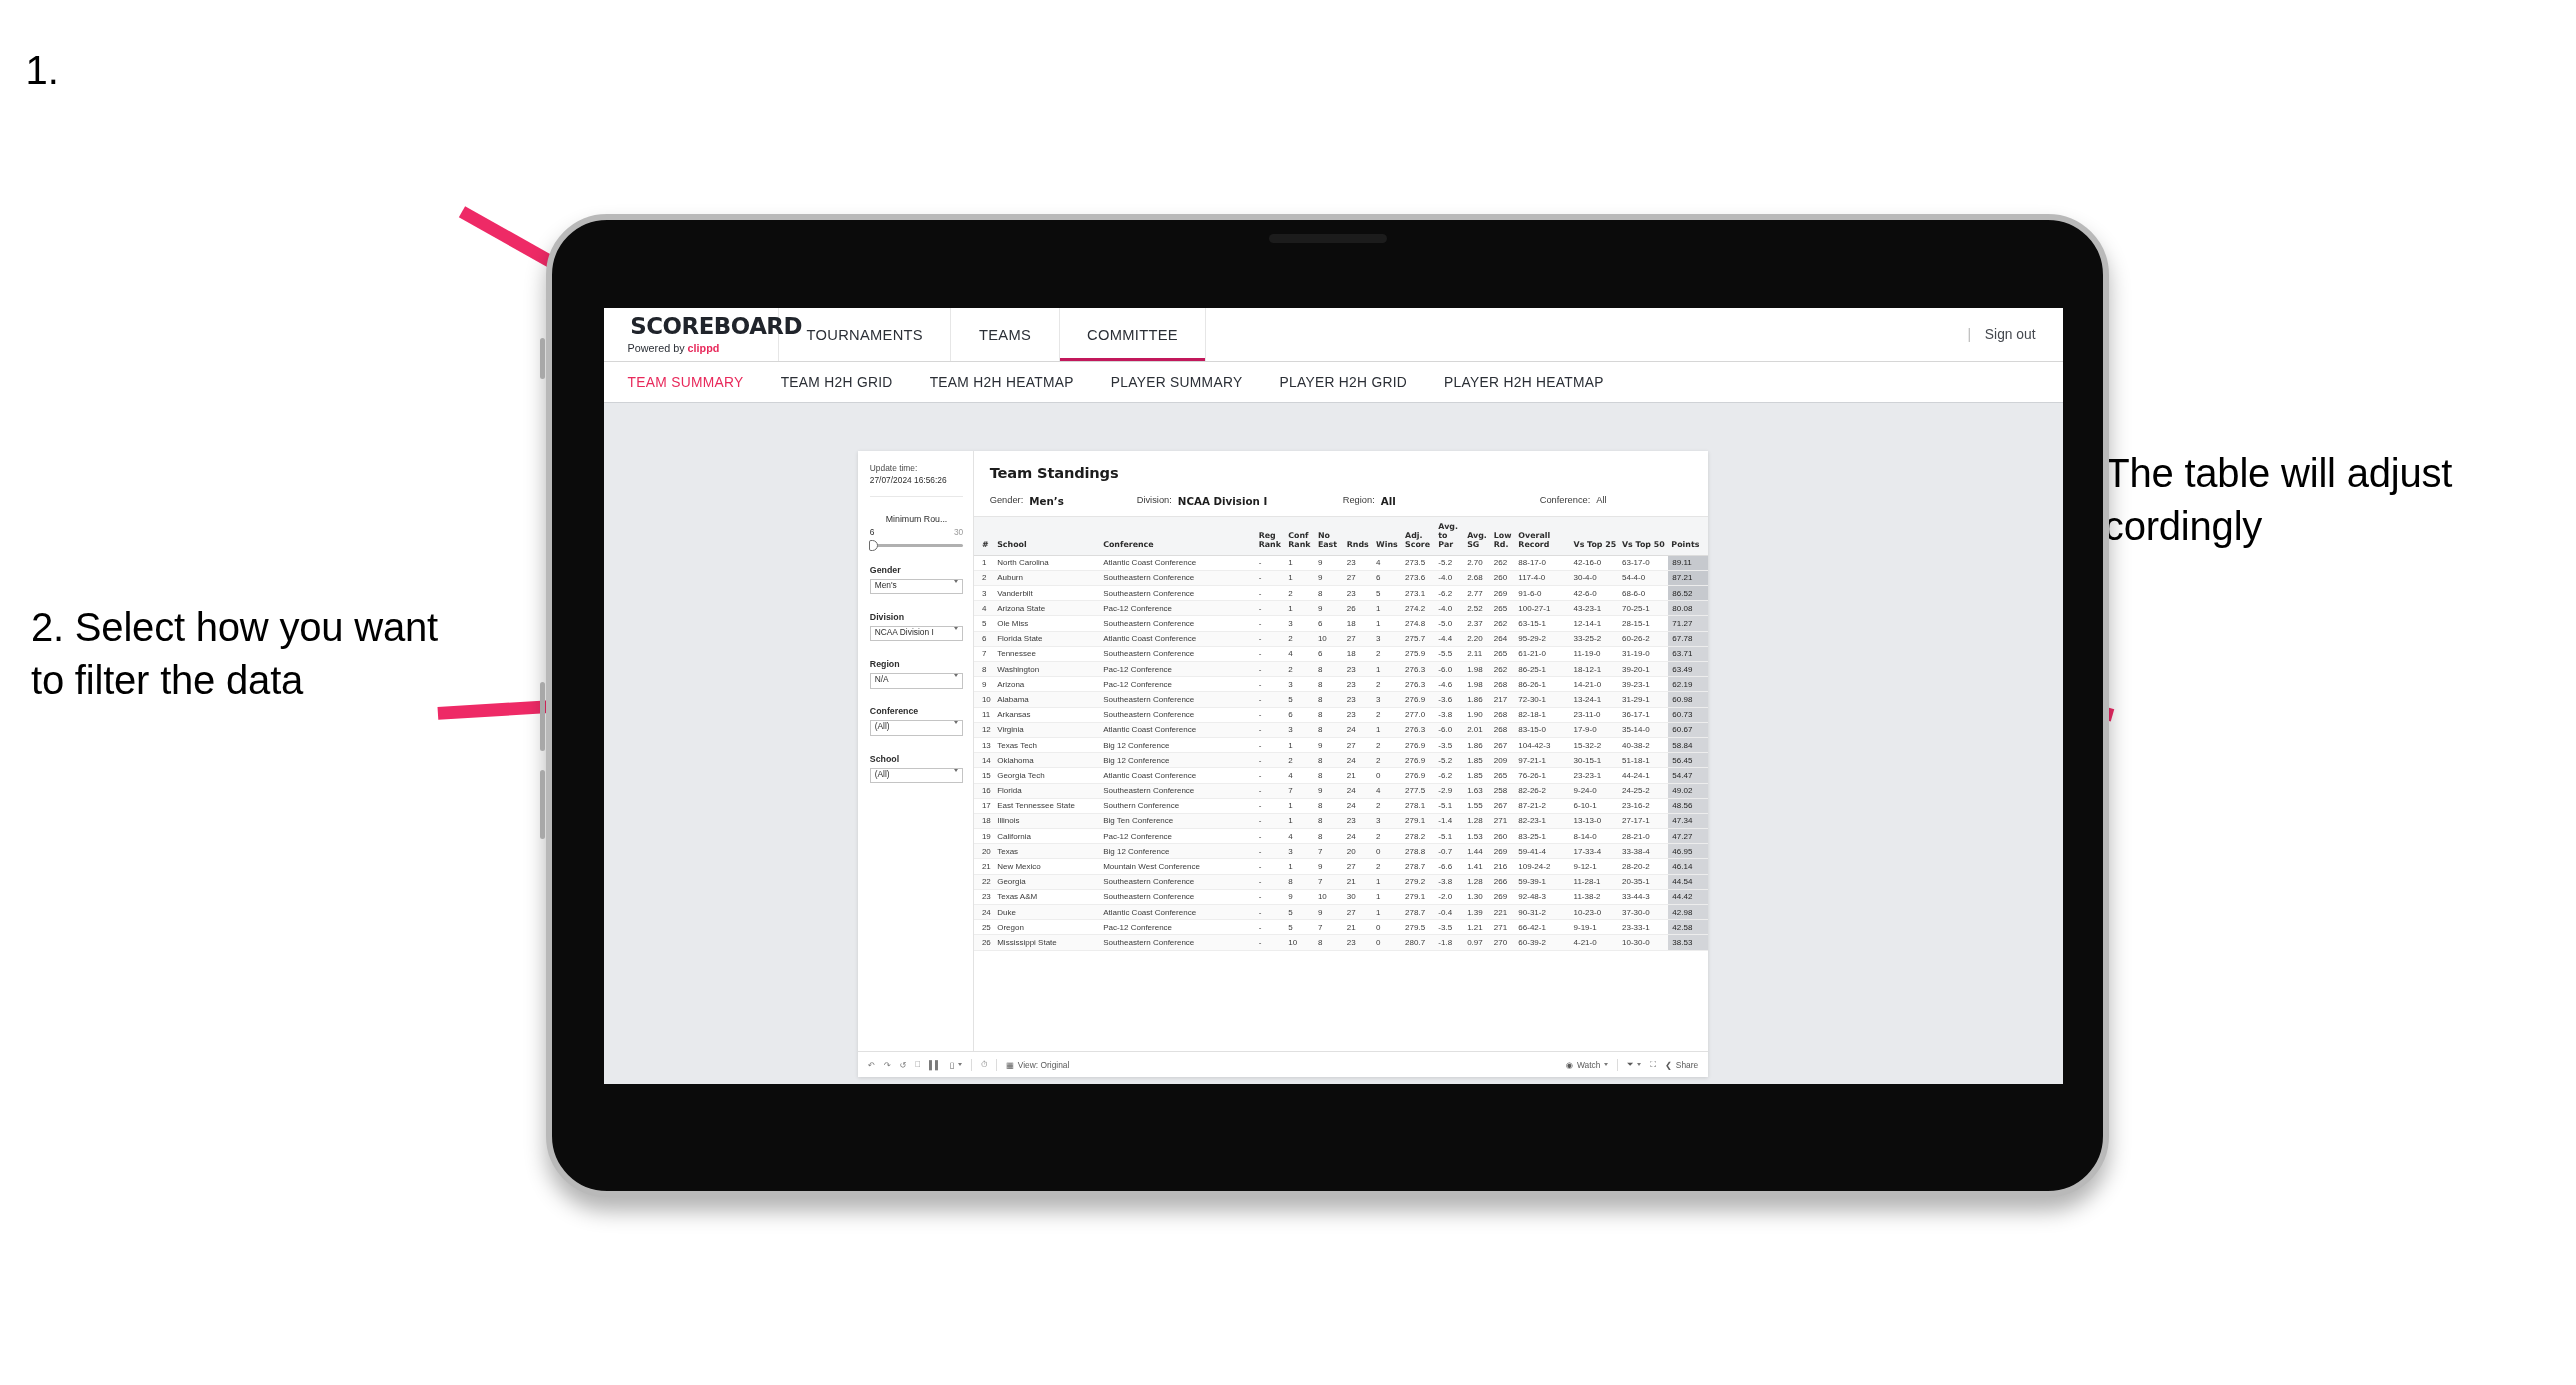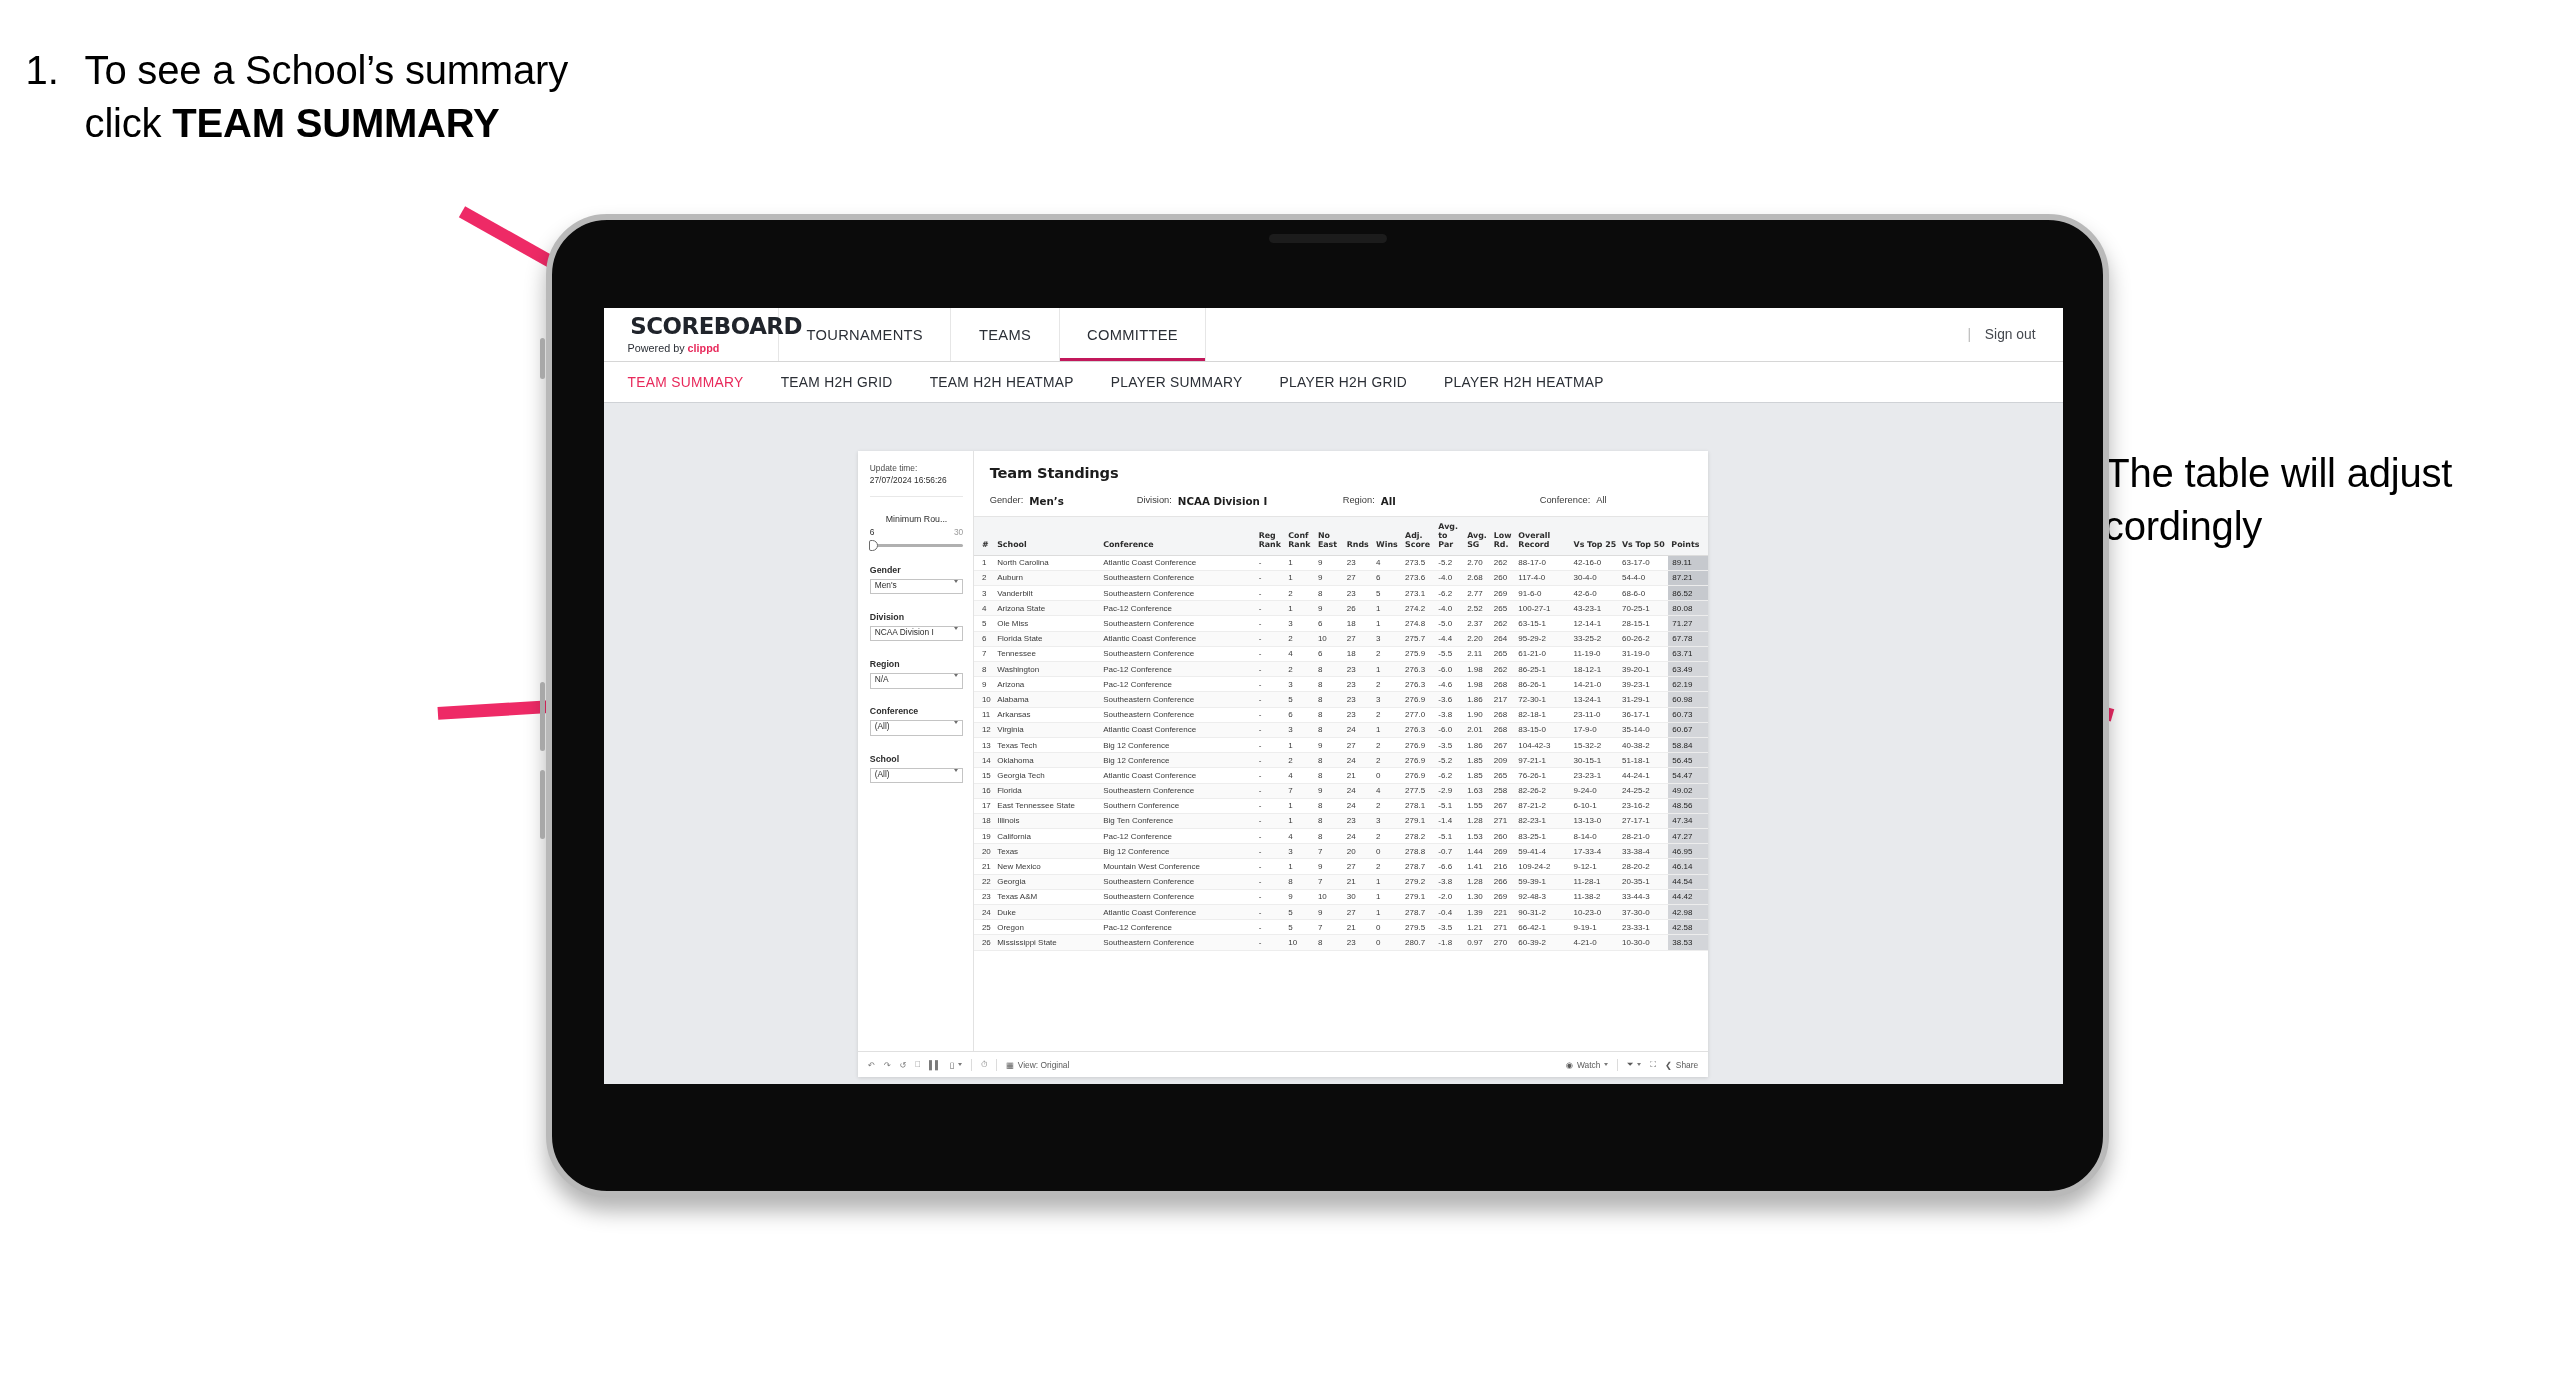--- a/index.html
+++ b/index.html
@@ -183,25 +183,23 @@
   #toolbar .right { margin-left:auto; display:flex; align-items:center; gap:8.8px; }
   .mini-caret { width:0;height:0;border-left:2.6px solid transparent;border-right:2.6px solid transparent;border-top:3.3px solid #7a7a7a; }
 </style>
 </head>
 <body>
 
 <div id="stage">
 
   <div class="anno" id="anno1">
     <span class="num">1.</span>
-    <span class="body">
-      <span>To see a School’s summary click </span><b>TEAM SUMMARY</b>
-    </span>
   </div>
 
+  <div class="anno" id="anno2">2. Select how you want to filter the data</div>
   <div class="anno" id="anno3">3. The table will adjust accordingly</div>
 
   <svg class="arrow" style="left:452px; top:197px;" width="295" height="167" viewBox="0 0 300 170">
     <defs>
       <marker id="ah1" markerWidth="5" markerHeight="5" refX="2.2" refY="2.5" orient="auto">
         <path d="M0,0 L5,2.5 L0,5 z" fill="#ee2a66"></path>
       </marker>
     </defs>
     <line x1="10" y1="15" x2="232" y2="140" stroke="#ee2a66" stroke-width="13" marker-end="url(#ah1)"></line>
   </svg>

